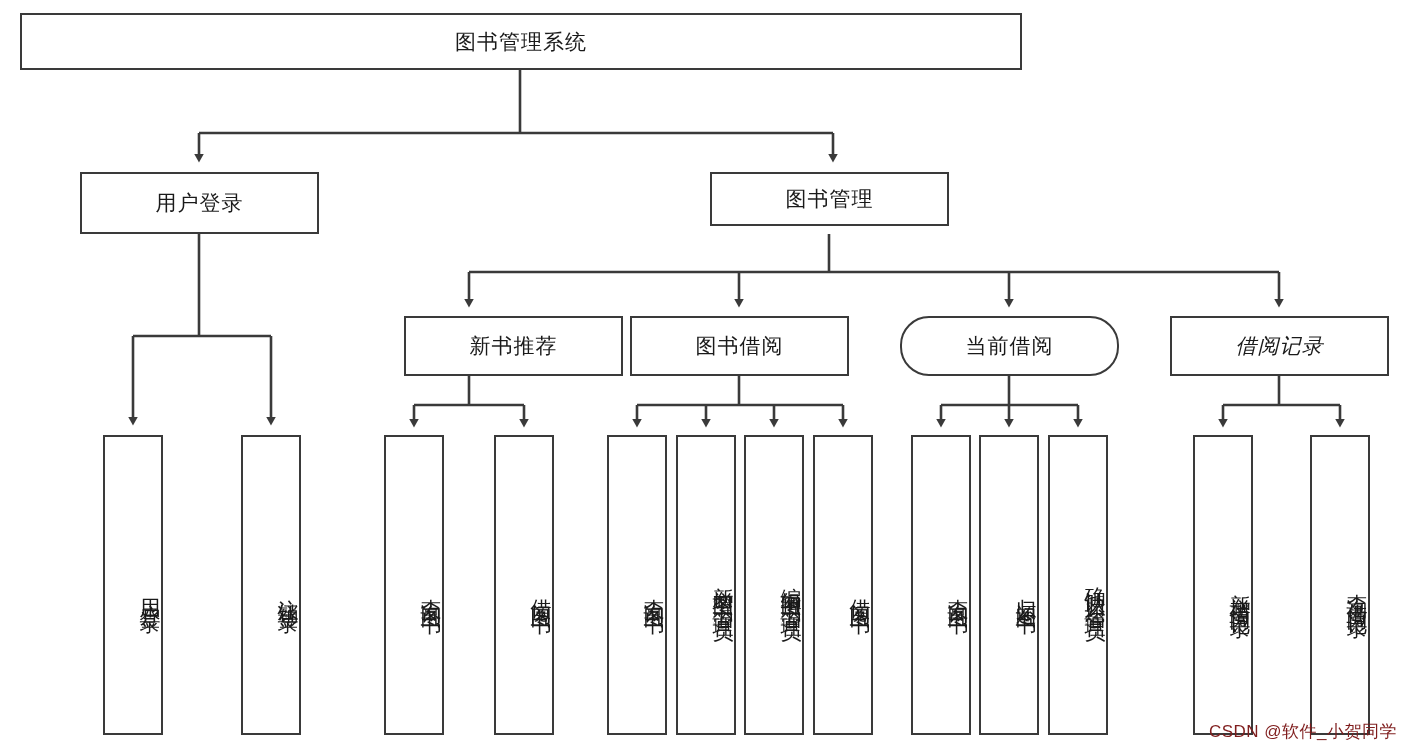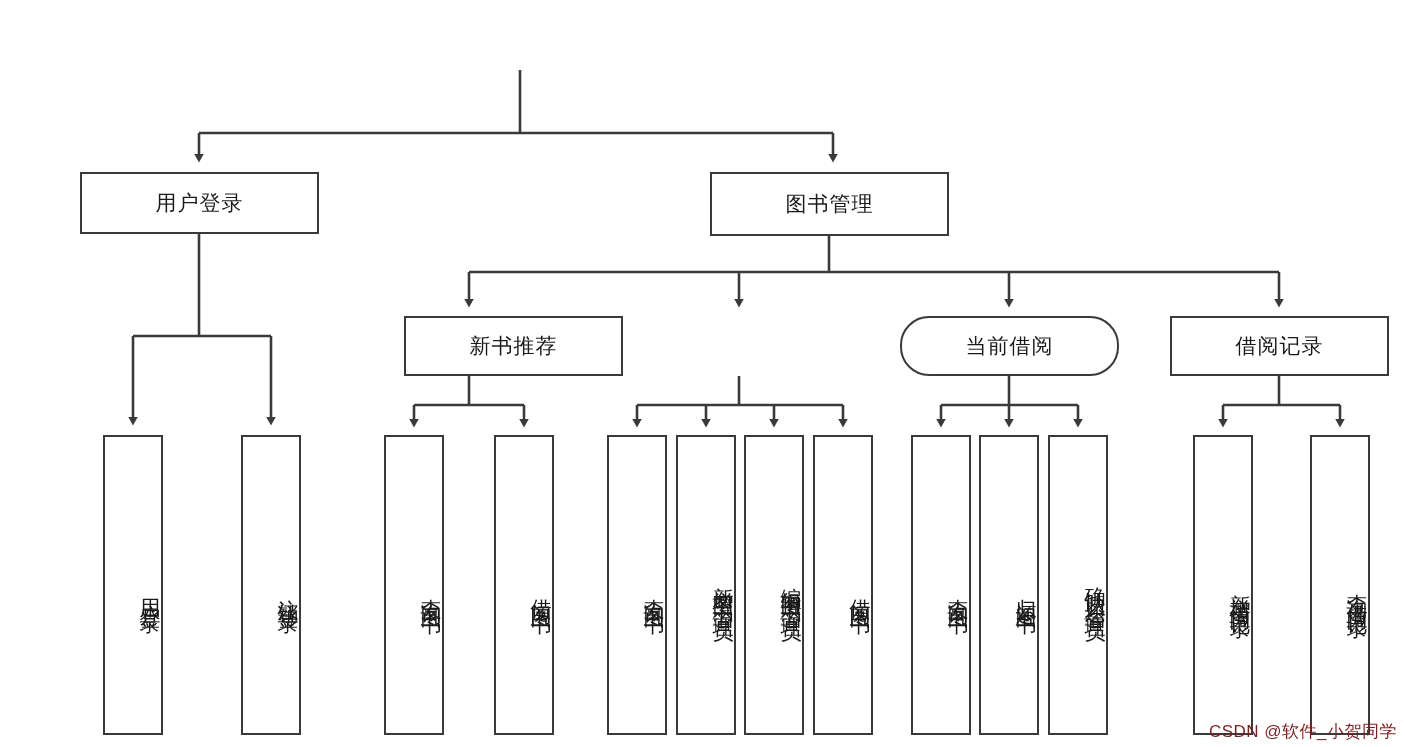--- a/index.html
+++ b/index.html
@@ -66,35 +66,41 @@
       <path d="M1009,405 L1009,420" marker-end="url(#ar)"></path>
       <path d="M1078,405 L1078,420" marker-end="url(#ar)"></path>
 
       <path d="M1279,376 L1279,405"></path>
       <path d="M1223,405 L1340,405"></path>
       <path d="M1223,405 L1223,420" marker-end="url(#ar)"></path>
       <path d="M1340,405 L1340,420" marker-end="url(#ar)"></path>
     </g>
   </svg>
 
+  <div class="node h" style="left:20px;top:13px;width:1002px;height:57px;">
+    <span>图书管理系统</span>
+  </div>
 
   <div class="node h" style="left:80px;top:172px;width:239px;height:62px;">
     <span>用户登录</span>
   </div>
-  <div class="node h" style="left:710px;top:172px;width:239px;height:64px;">
+  <div class="node h" style="left:710px;top:172px;width:239px;height:54px;">
     <span>图书管理</span>
   </div>
 
   <div class="node h" style="left:360px;top:316px;width:219px;height:60px;margin-left:44px;">
     <span>新书推荐</span>
   </div>
+  <div class="node h" style="left:630px;top:316px;width:219px;height:60px;">
+    <span>图书借阅</span>
+  </div>
   <div class="node h" style="left:900px;top:316px;width:219px;height:60px;border-radius:29px;">
     <span>当前借阅</span>
   </div>
-  <div class="node h" style="left:1170px;top:316px;width:219px;height:60px;">
+  <div class="node h" style="left:1170px;top:316px;width:219px;height:60px;font-style:italic;">
     <span>借阅记录</span>
   </div>
 
   <div class="node v" style="left:103px;top:435px;width:60px;height:300px;">
     <span>用户登录</span>
   </div>
   <div class="node v" style="left:241px;top:435px;width:60px;height:300px;">
     <span>注销登录</span>
   </div>
 

